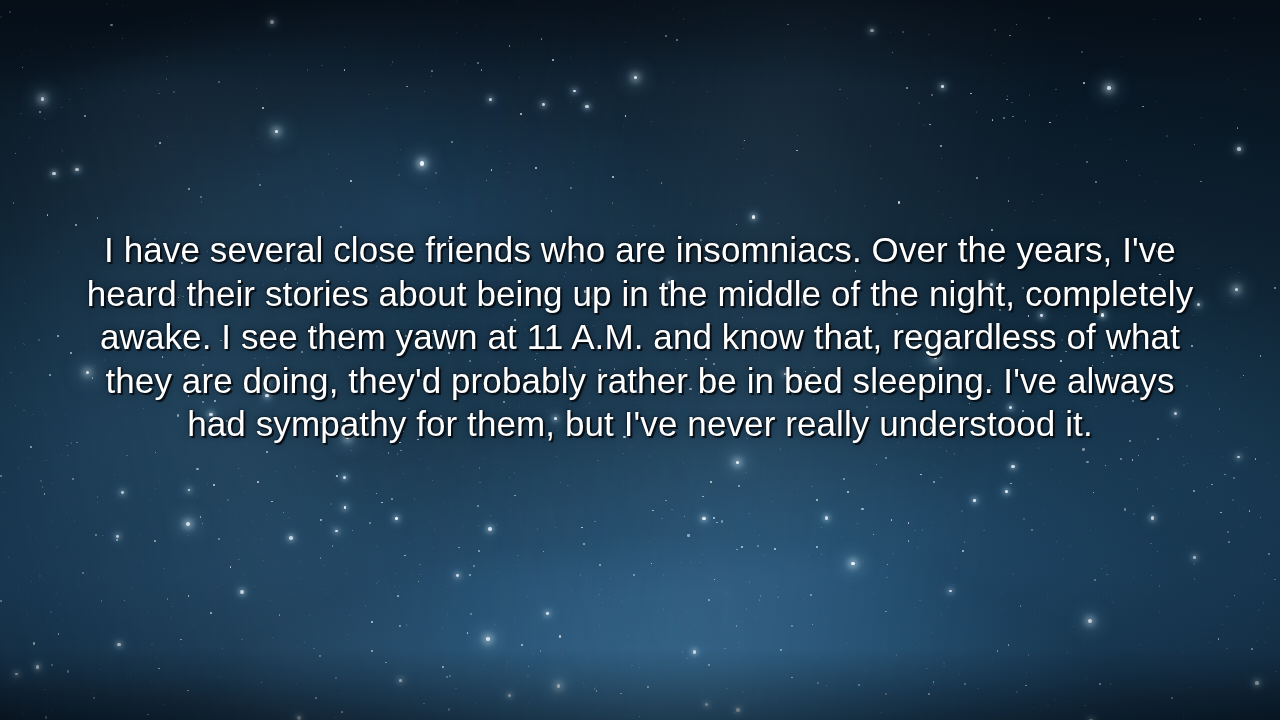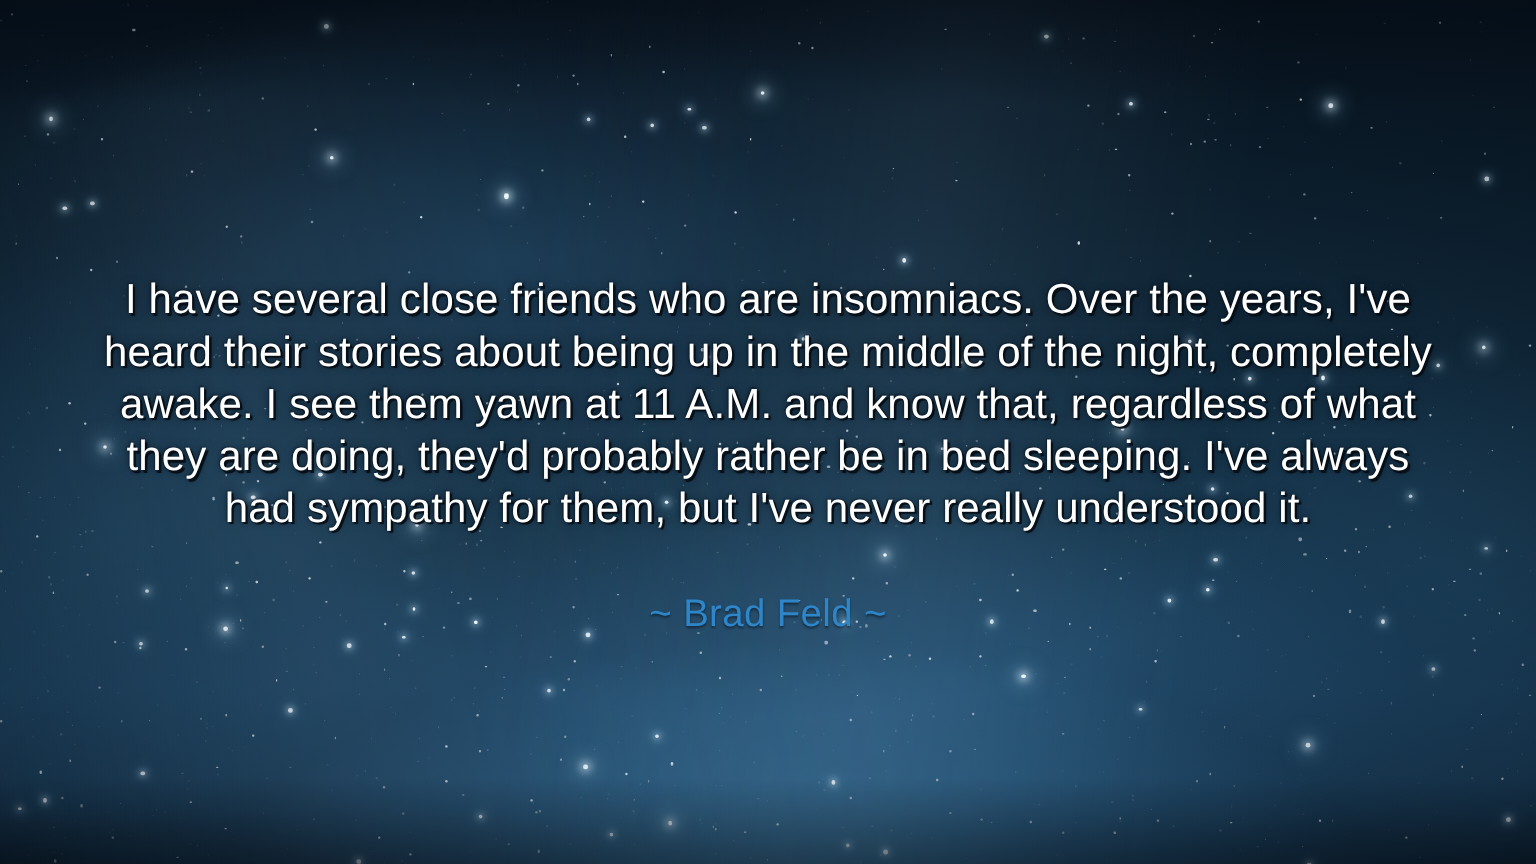--- a/index.html
+++ b/index.html
@@ -1458,16 +1458,15 @@
       <span class="star big" style="width: 3px; height: 3px; left: 57.5%; top: 64%; opacity: 1;"></span>
       <span class="star big" style="width: 3.2px; height: 3.2px; left: 27%; top: 60.5%; opacity: 1;"></span>
       <span class="star big" style="width: 3px; height: 3px; left: 73%; top: 49.5%; opacity: 1;"></span>
       <span class="star big" style="width: 3.4px; height: 3.4px; left: 38%; top: 88.5%; opacity: 1;"></span>
     </div>
 
   <div class="vignette"></div>
 
   <div class="quote-wrap">
     <p class="quote-text">I have several close friends who are insomniacs. Over the years, I've heard their stories about being up in the middle of the night, completely awake. I see them yawn at 11 A.M. and know that, regardless of what they are doing, they'd probably rather be in bed sleeping. I've always had sympathy for them, but I've never really understood it.</p>
-    <p class="author">~ Brad Feld ~</p>
   </div>
 
 </div>
 
 </body></html>

